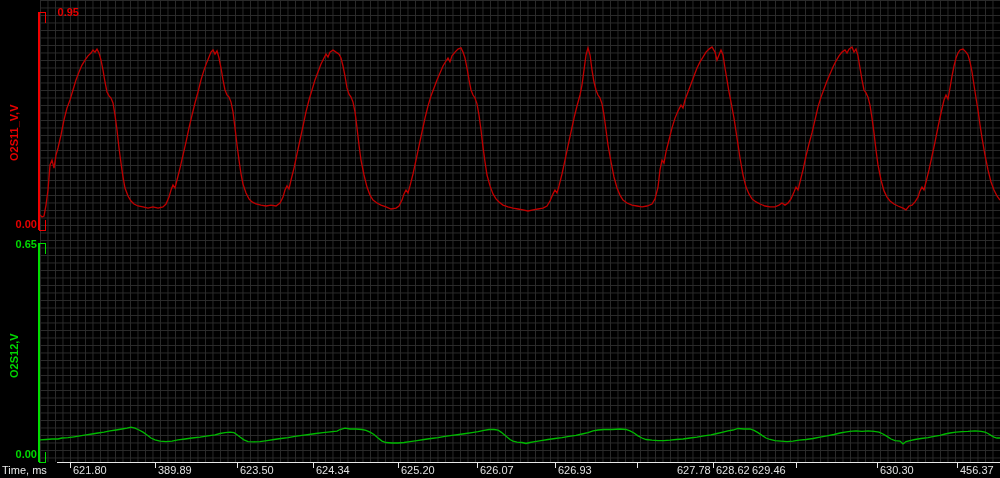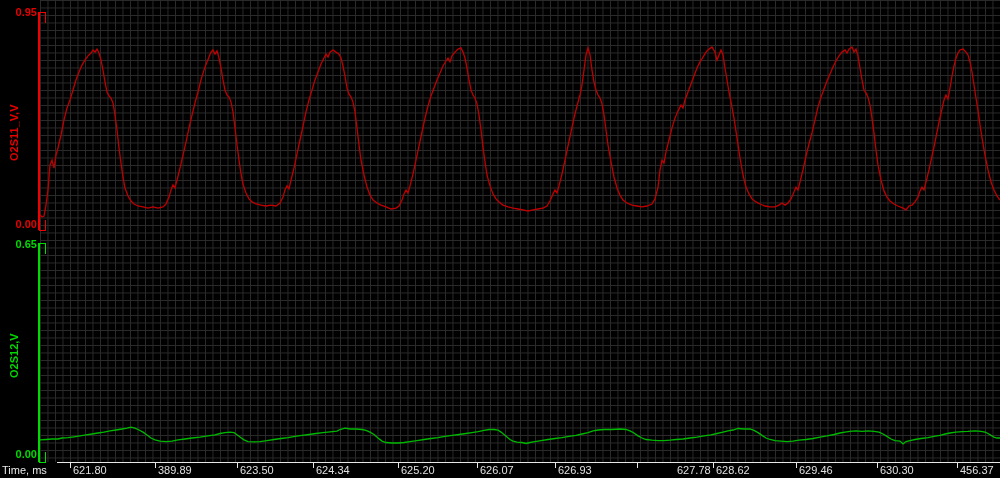--- a/index.html
+++ b/index.html
@@ -14,21 +14,21 @@
   .vaxis.c1{left:38px;top:12px;height:218px;background:#f00000;}
   .vaxis.c2{left:38px;top:243px;height:219px;background:#00dc00;}
   .bracket{position:absolute;width:6px;height:10px;}
   .b1t{left:39px;top:12px;border-top:1px solid #f00000;border-right:1px solid #f00000;}
   .b1b{left:39px;top:220px;border-bottom:1px solid #f00000;border-right:1px solid #f00000;}
   .b2t{left:39px;top:243px;border-top:1px solid #00dc00;border-right:1px solid #00dc00;}
   .b2b{left:39px;top:452px;border-bottom:1px solid #00dc00;border-right:1px solid #00dc00;}
   .ylab{position:absolute;left:0;width:37px;text-align:right;font-size:11px;font-weight:700;line-height:12px;}
   .c1text{color:#e60000;}
   .c2text{color:#00d800;}
-  #y1max{top:6px;} #y1min{top:218px;} #y2max{top:238px;} #y2min{top:448px;}
+  #y1max{top:6px;padding-left:42px;} #y1min{top:218px;} #y2max{top:238px;} #y2min{top:448px;}
   .chlabel{position:absolute;font-size:11px;font-weight:700;white-space:nowrap;
            transform:rotate(-90deg);transform-origin:0 0;letter-spacing:0px;}
   #ch1label{left:8px;top:161px;}
   #ch2label{left:8px;top:378px;}
   .taxis-line{position:absolute;left:57px;top:462px;width:943px;height:1px;background:#e8e8e8;}
   .tlabel{position:absolute;left:2px;top:464px;font-size:11px;color:#e8e8e8;text-align:center;}
   .ticks{position:absolute;left:0;top:0;width:1000px;height:478px;pointer-events:none;}
   .tickmark{position:absolute;top:462px;width:1px;height:6px;background:#e8e8e8;}
   .ticklabel{position:absolute;top:464px;font-size:11px;color:#e0e0e0;white-space:nowrap;text-align:right;}
 </style>
@@ -73,19 +73,19 @@
       <div class="ticklabel" style="left: 401px;">625.20</div>
       <div class="tickmark" style="left: 477px;"></div>
       <div class="ticklabel" style="left: 480px;">626.07</div>
       <div class="tickmark" style="left: 555px;"></div>
       <div class="ticklabel" style="left: 558px;">626.93</div>
       <div class="tickmark" style="left: 637px;"></div>
       <div class="ticklabel" style="left: 640px; padding-left: 37px;">627.78</div>
       <div class="tickmark" style="left: 713px;"></div>
       <div class="ticklabel" style="left: 716px;">628.62</div>
       <div class="tickmark" style="left: 796px;"></div>
-      <div class="ticklabel" style="left: 799px;">629.46</div>
+      <div class="ticklabel" style="left: 752px;">629.46</div>
       <div class="tickmark" style="left: 877px;"></div>
       <div class="ticklabel" style="left: 880px;">630.30</div>
       <div class="tickmark" style="left: 957px;"></div>
       <div class="ticklabel" style="left: 960px;">456.37</div>
     </div>
 </div>
 
 </body></html>

